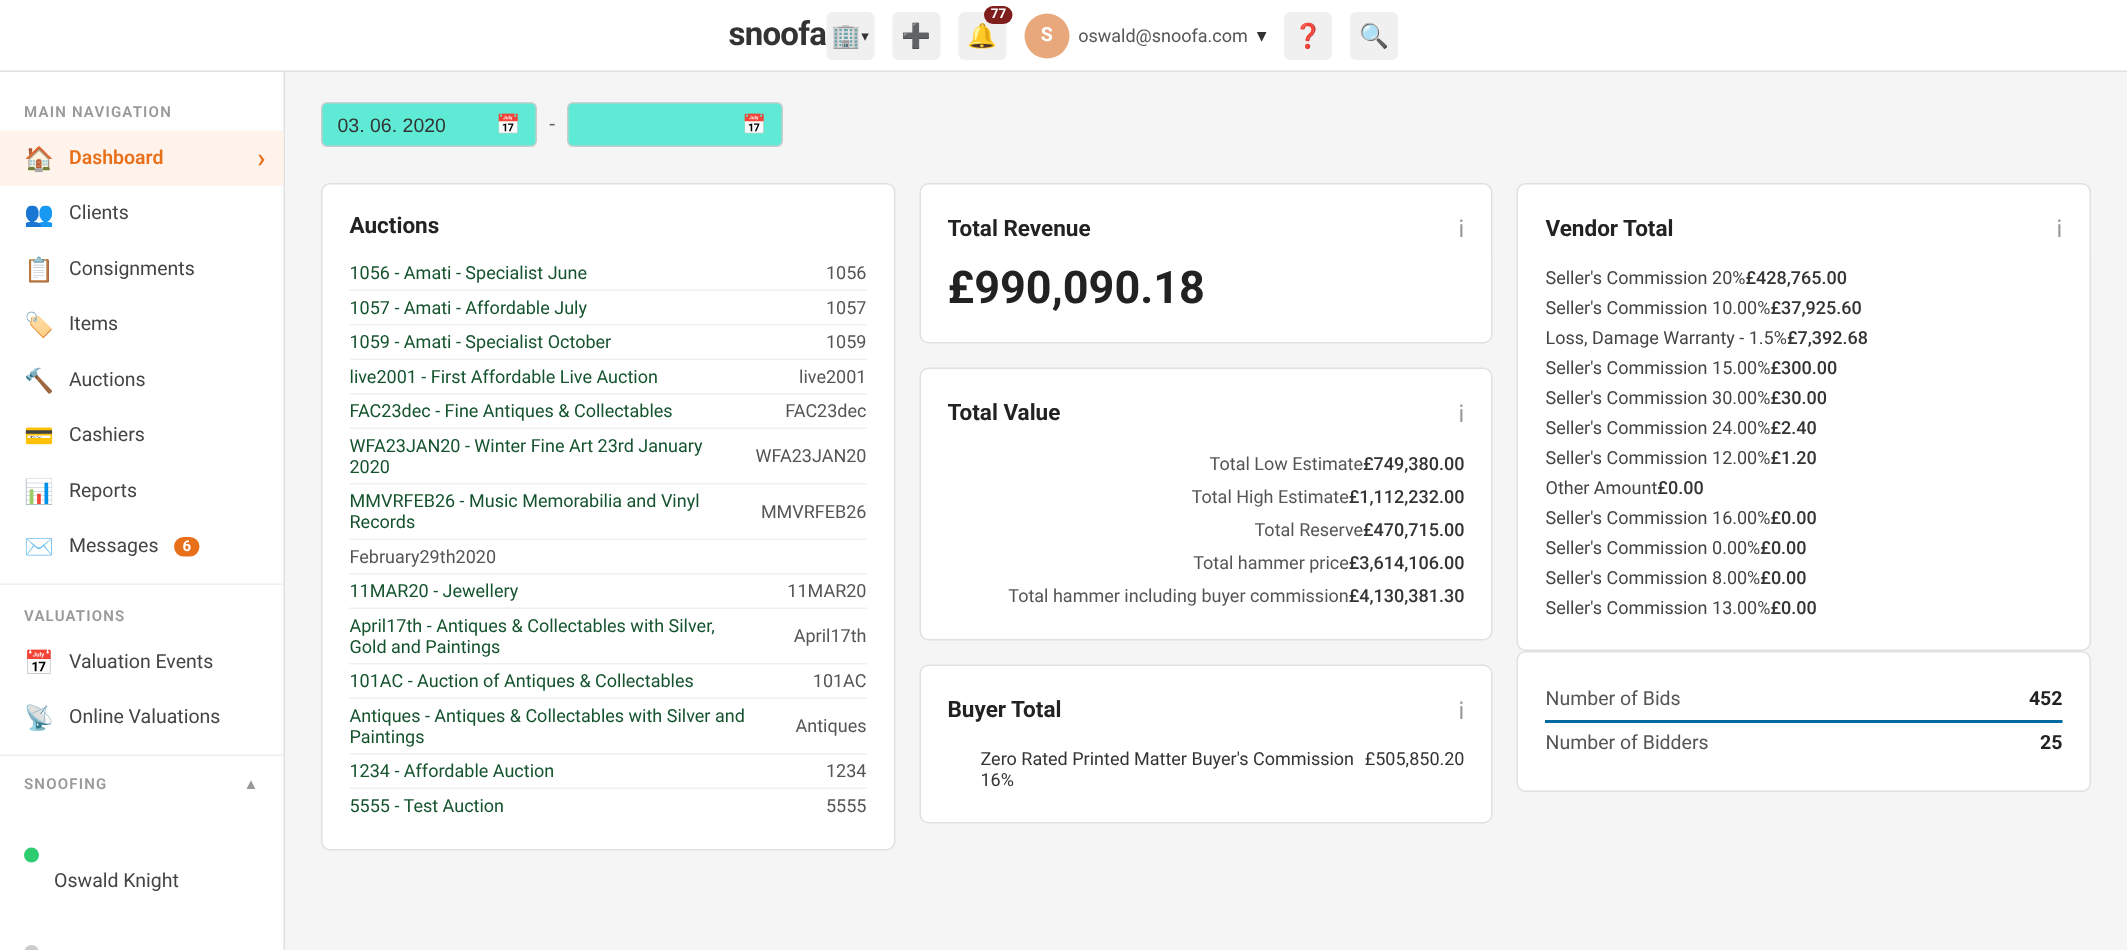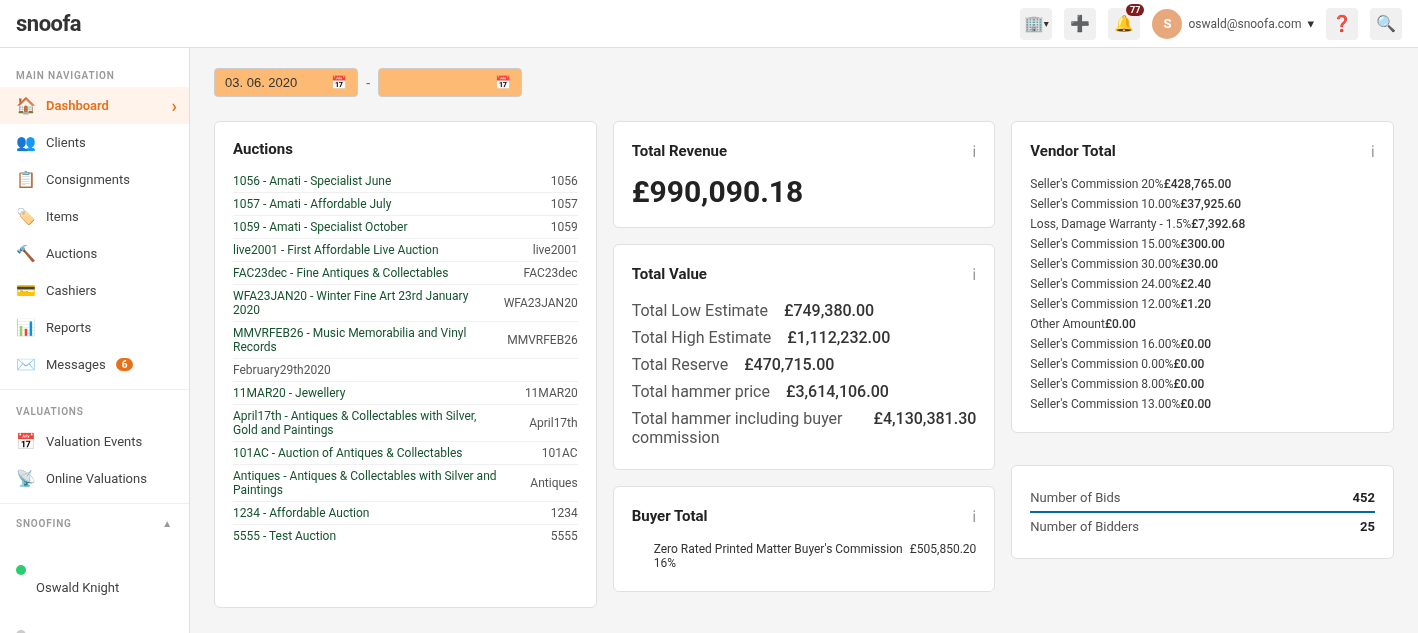--- a/index.html
+++ b/index.html
@@ -5,21 +5,21 @@
     * { box-sizing: border-box; margin: 0; padding: 0; }
     body { font-family: -apple-system, BlinkMacSystemFont, 'Segoe UI', Roboto, sans-serif; background: #f5f5f5; color: #333; font-size: 13px; }
 
     
     .top-nav {
       height: 48px;
       background: #fff;
       border-bottom: 1px solid #e0e0e0;
       display: flex;
       align-items: center;
-      justify-content: space-between;
+      justify-content: center;
       padding: 0 16px;
       position: fixed;
       top: 0; left: 0; right: 0;
       z-index: 100;
     }
     .top-nav-logo {
       font-size: 22px;
       font-weight: 700;
       color: #333;
       letter-spacing: -0.5px;
@@ -165,21 +165,21 @@
     
     .date-filter {
       display: flex;
       align-items: center;
       gap: 8px;
       margin-bottom: 24px;
     }
     .date-input-wrapper {
       display: flex;
       align-items: center;
-      background: #fdba74;
+      background: #5eead4;
       border: 1px solid #ccc;
       border-radius: 4px;
       padding: 6px 10px;
       gap: 6px;
     }
     .date-input-wrapper input {
       border: none;
       outline: none;
       font-size: 13px;
       color: #333;
@@ -249,25 +249,24 @@
     .revenue-amount {
       font-size: 30px;
       font-weight: 700;
       color: #222;
       margin-top: 12px;
     }
 
     
     .value-row {
       display: flex;
-      justify-content: flex-start;
+      justify-content: flex-end;
       padding: 4px 0;
-      font-size: 16px;
+      font-size: 12px;
       color: #333;
-      gap: 16px;
     }
     .value-row .label { color: #555; }
     .value-row .amount { font-weight: 500; }
 
     
     .vendor-row {
       display: flex;
       padding: 3px 0;
       font-size: 12px;
     }
@@ -518,21 +517,21 @@
           </div>
           <div id="buyer-total-rows">
               <div class="buyer-row">
                 <span class="label">Zero Rated Printed Matter Buyer's Commission 16%</span>
                 <span class="amount">£505,850.20</span>
               </div>
             </div>
         </div>
       </div>
 
-      <div style="display:flex; flex-direction:column; gap:32px;">
+      <div style="display:flex; flex-direction:column; gap:0;">
 
         <div class="card">
           <div class="card-header">
             <span class="card-title">Vendor Total</span>
             <span class="card-info-icon">ℹ</span>
           </div>
           <div id="vendor-total-rows">
               <div class="vendor-row">
                 <span class="label">Seller's Commission 20%</span>
                 <span class="amount">£428,765.00</span>

